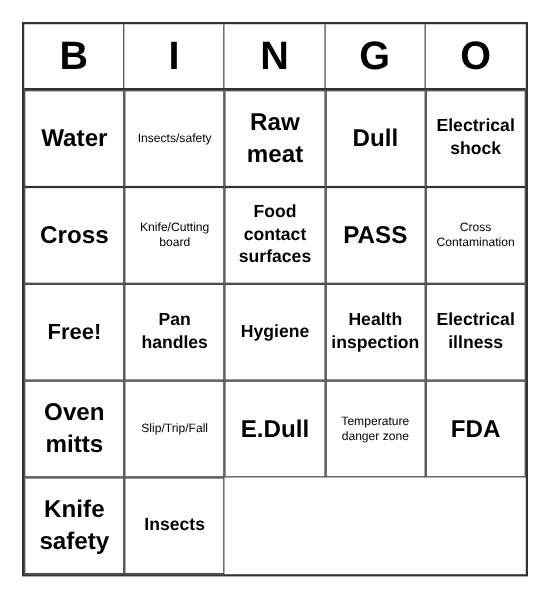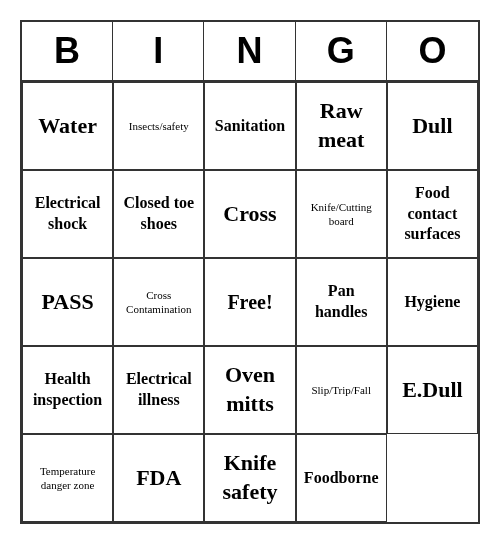--- a/index.html
+++ b/index.html
@@ -26,21 +26,20 @@
       font-size: 36px;
       font-weight: bold;
       padding: 8px 0;
       border-right: 1px solid #333;
     }
     .bingo-header-cell:last-child { border-right: none; }
     .bingo-grid {
       display: grid;
       grid-template-columns: repeat(5, 1fr);
       grid-template-rows: repeat(5, 1fr);
-      font-family: Liberation Serif, serif;
     }
     .bingo-cell {
       border: 1px solid #333;
       display: flex;
       justify-content: center;
       align-items: center;
       text-align: center;
       padding: 6px 4px;
       min-height: 88px;
       font-size: 13px;
@@ -69,36 +68,34 @@
   <div class="bingo-header">
   <div class="bingo-header-cell">B</div>
       <div class="bingo-header-cell">I</div>
       <div class="bingo-header-cell">N</div>
       <div class="bingo-header-cell">G</div>
       <div class="bingo-header-cell">O</div>
     </div>
   <div class="bingo-grid">
   <div class="bingo-cell large">Water</div>
       <div class="bingo-cell small">Insects/safety</div>
-      <div class="bingo-cell medium">Sanitation</div>
       <div class="bingo-cell large">Raw meat</div>
       <div class="bingo-cell large">Dull</div>
       <div class="bingo-cell medium">Electrical shock</div>
-      <div class="bingo-cell medium">Closed toe shoes</div>
       <div class="bingo-cell large">Cross</div>
       <div class="bingo-cell small">Knife/Cutting board</div>
       <div class="bingo-cell medium">Food contact surfaces</div>
       <div class="bingo-cell large">PASS</div>
       <div class="bingo-cell small">Cross Contamination</div>
       <div class="bingo-cell free">Free!</div>
       <div class="bingo-cell medium">Pan handles</div>
       <div class="bingo-cell medium">Hygiene</div>
       <div class="bingo-cell medium">Health inspection</div>
       <div class="bingo-cell medium">Electrical illness</div>
       <div class="bingo-cell large">Oven mitts</div>
       <div class="bingo-cell small">Slip/Trip/Fall</div>
       <div class="bingo-cell large">E.Dull</div>
       <div class="bingo-cell small">Temperature danger zone</div>
       <div class="bingo-cell large">FDA</div>
       <div class="bingo-cell large">Knife safety</div>
-      <div class="bingo-cell medium">Foodborne</div>
+      <div class="bingo-cell medium">Insects</div>
     </div>
 </div>
 
 </body></html>

